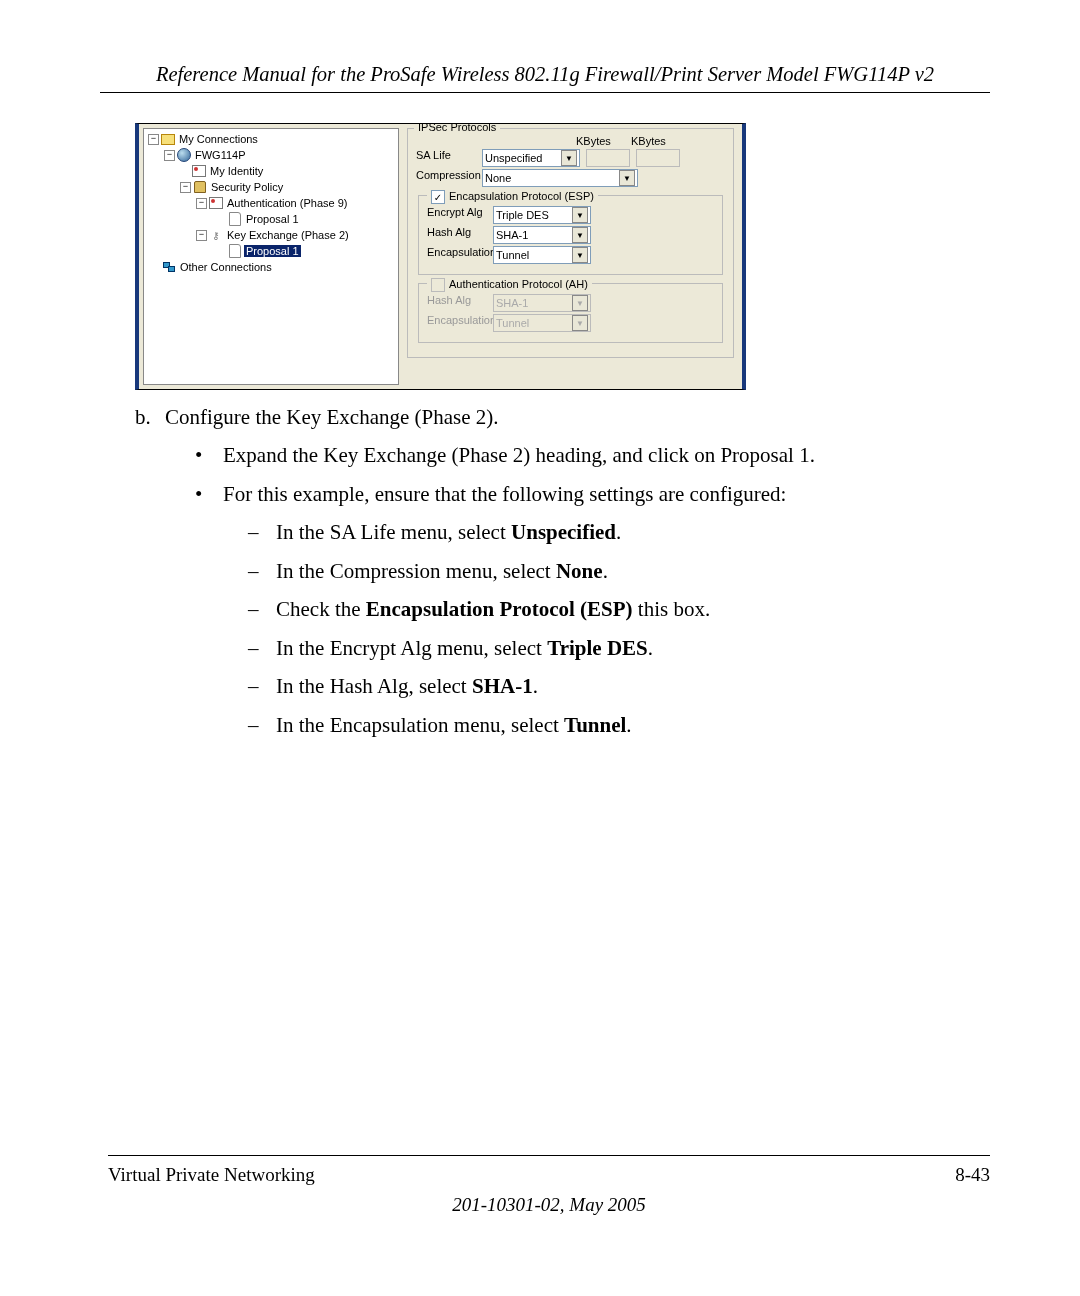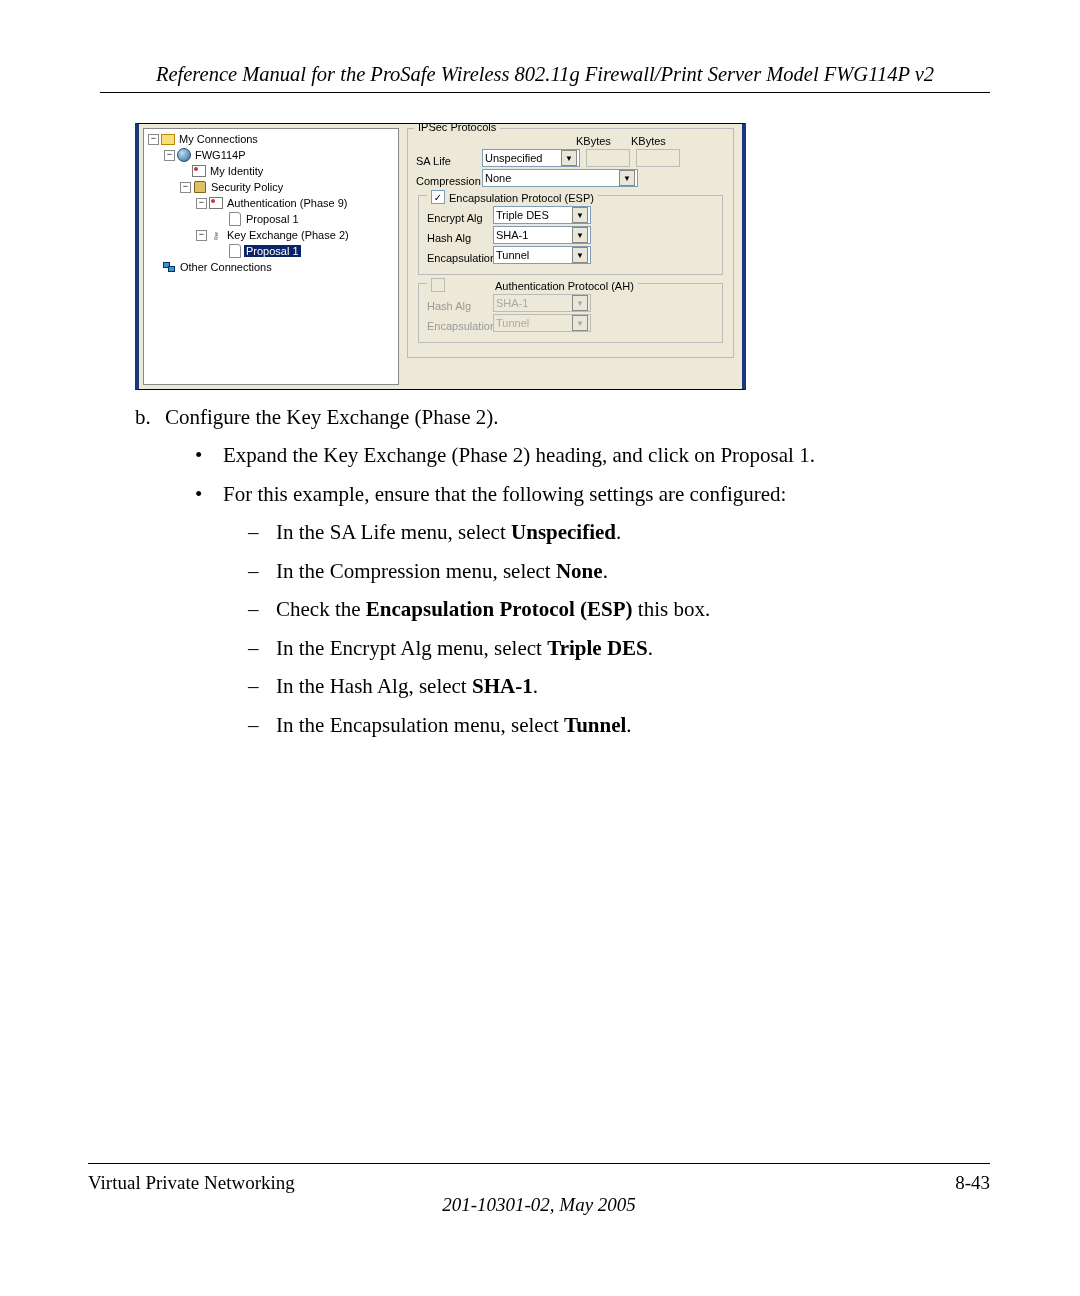--- a/index.html
+++ b/index.html
@@ -85,21 +85,21 @@
   padding: 6px 8px 8px 8px;
   position: relative;
 }
 .groupbox-title {
   position: absolute;
   top: -8px; left: 6px;
   background: #ece9d8;
   padding: 0 4px;
   font-size: 11px;
 }
-.form-row { display:flex; align-items:flex-end; margin: 2px 0; }
+.form-row { display:flex; align-items:flex-start; margin: 2px 0; }
 .form-label { width: 66px; }
 .form-label.disabled { color:#999; }
 .win-select, .win-input {
   font-family: Tahoma, Arial, sans-serif;
   font-size: 11px;
   height: 18px;
   border: 1px solid #7f9db9;
   background:#fff;
   padding: 0 2px;
   box-sizing: border-box;
@@ -131,25 +131,25 @@
 .lvl-b .marker { width: 30px; }
 .lvl-bullet { margin-left: 95px; display:flex; margin-top: 8px; }
 .lvl-bullet .marker { width: 28px; }
 .lvl-dash { margin-left: 148px; display:flex; margin-top: 8px; }
 .lvl-dash .marker { width: 28px; }
 .bold { font-weight: bold; }
 
 .footer {
   position: absolute;
   bottom: 80px;
-  left: 88px; right: 90px;
+  left: 108px; right: 90px;
 }
 .hr-bottom { border:none; border-top:1.5px solid #000; margin-bottom: 8px; }
 .footer-row { display:flex; justify-content:space-between; font-size: 19px; }
-.footer-date { text-align:center; font-style:italic; font-size:19px; }
+.footer-date { text-align:center; font-style:italic; font-size:19px; margin-top:8px; }
 </style>
 </head>
 <body>
 
 <div class="page">
   <div class="header-title">Reference Manual for the ProSafe Wireless 802.11g  Firewall/Print Server Model FWG114P v2</div>
   <hr class="hr-top">
 
   <div class="screenshot">
     <div class="ss-left">
@@ -269,21 +269,21 @@
           <div class="form-row">
             <span class="form-label">Encapsulation</span>
             <span class="win-select">
               <span>Tunnel</span>
               <span class="dd-btn">▼</span>
             </span>
           </div>
         </div>
 
         <div class="groupbox" style="margin-top:8px">
-          <div class="form-row" style="margin-top:-12px; background:#ece9d8; width:fit-content; padding:0 4px;gap:46px;">
+          <div class="form-row" style="margin-top:-12px; background:#ece9d8; width:fit-content; padding:0 4px;">
             <span class="chk disabled"></span>
             <span>Authentication Protocol (AH)</span>
           </div>
           <div class="form-row">
             <span class="form-label disabled">Hash Alg</span>
             <span class="win-select disabled">
               <span>SHA-1</span>
               <span class="dd-btn">▼</span>
             </span>
           </div>

